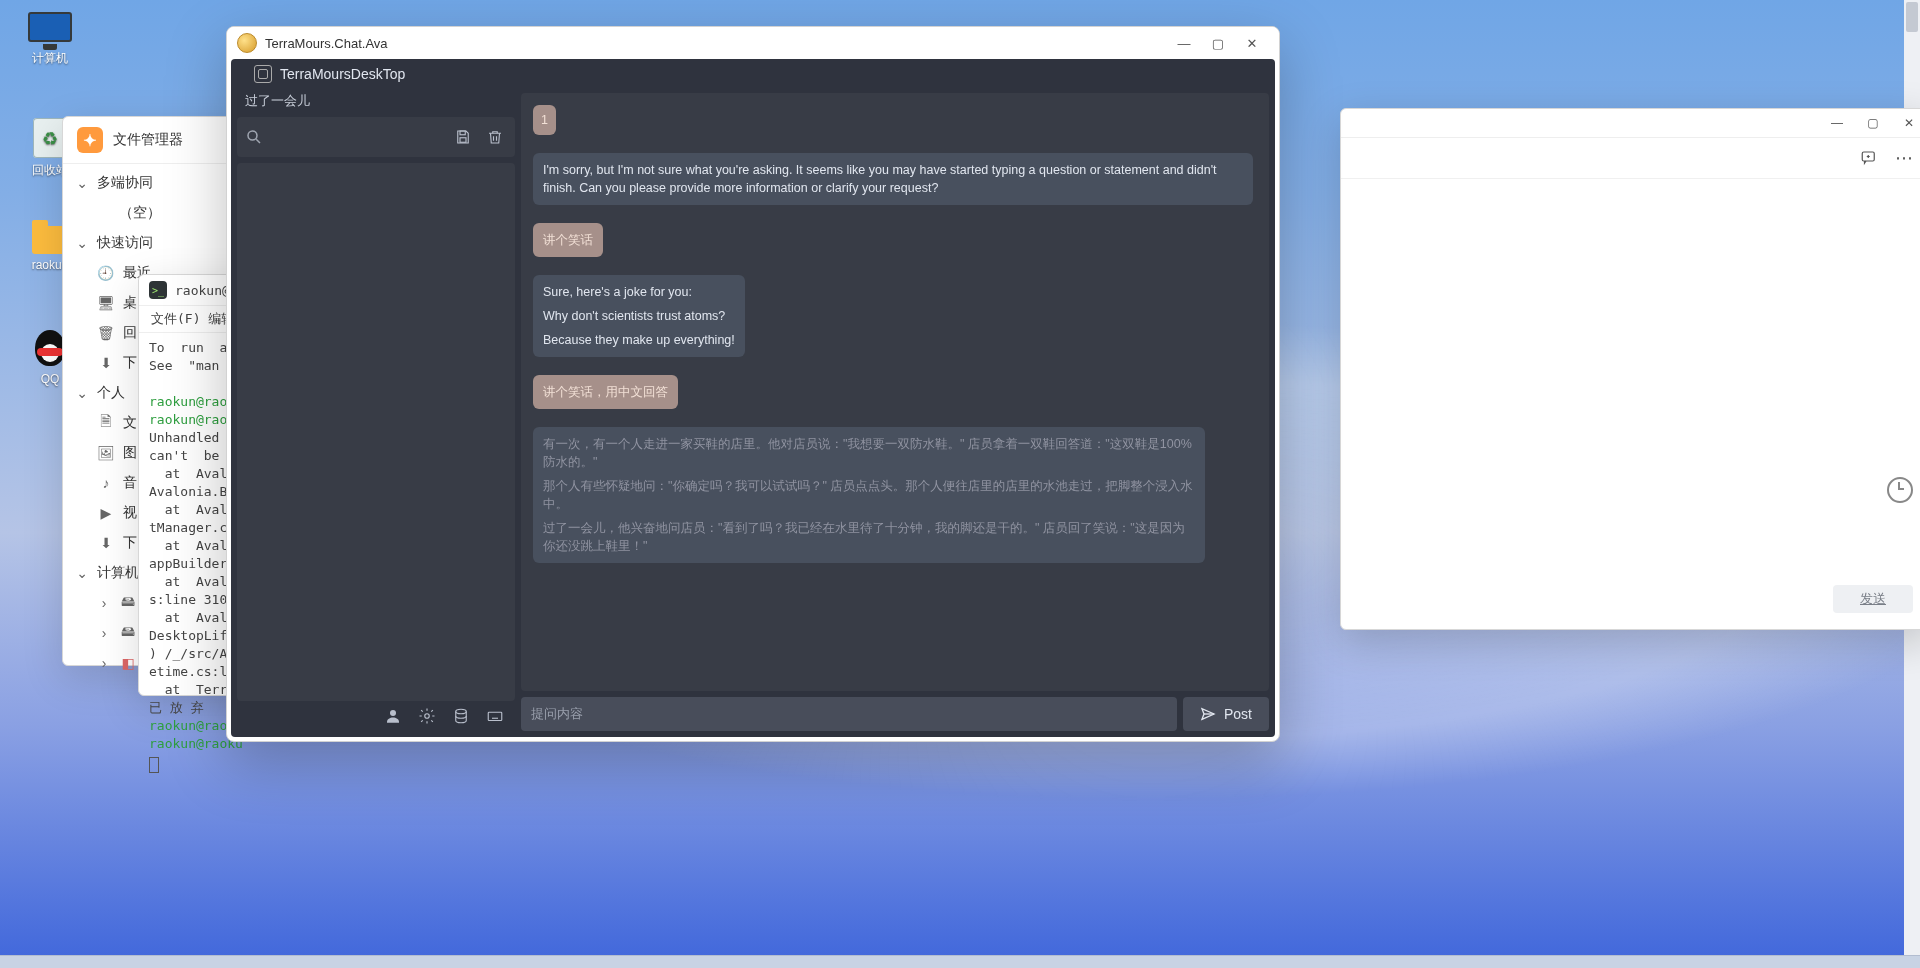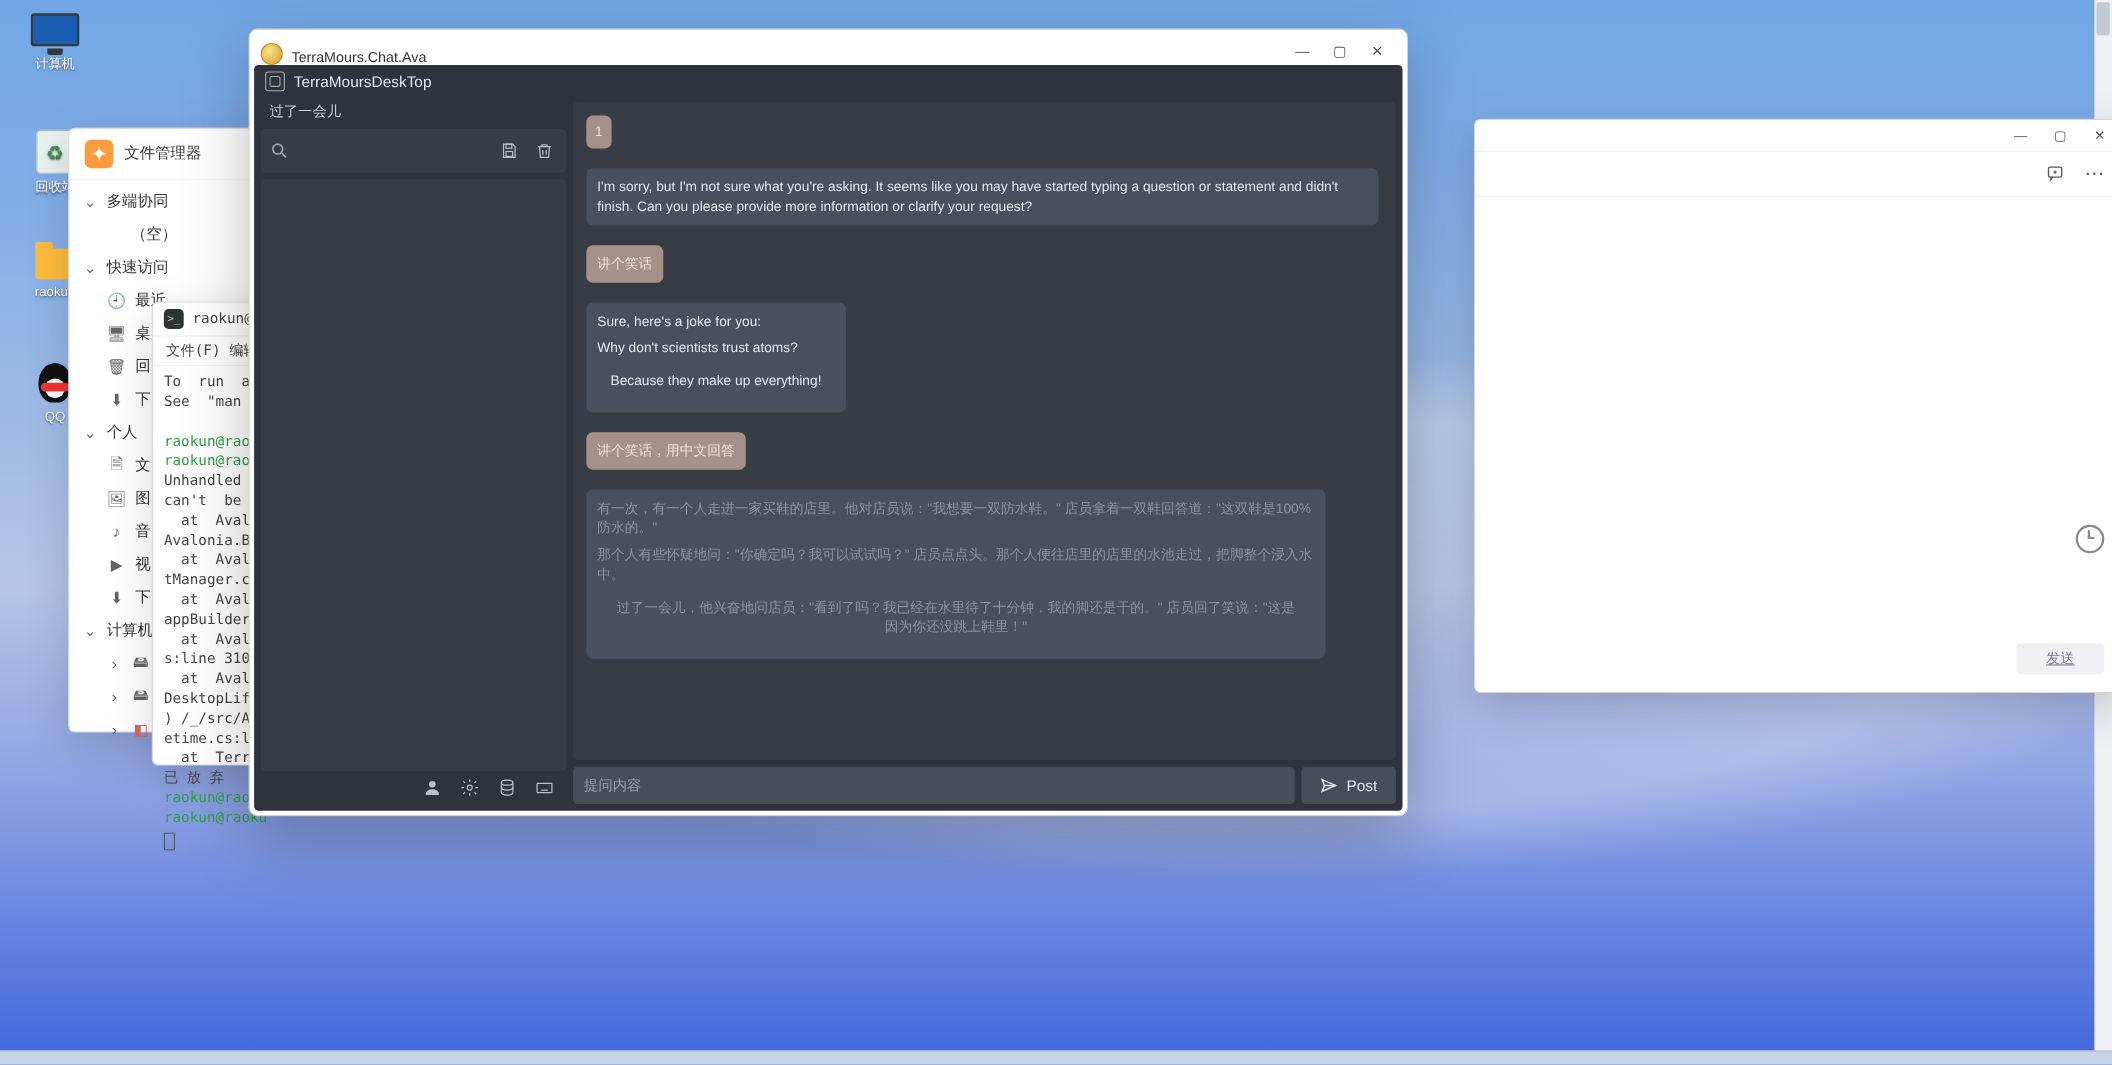--- a/index.html
+++ b/index.html
@@ -82,27 +82,27 @@
   .term-win{position:absolute;left:138px;top:274px;width:640px;height:420px;background:#fff;border:1px solid #d7d7d7;border-radius:6px;box-shadow:0 12px 40px rgba(0,0,0,.15);font-family:ui-monospace,Consolas,monospace;font-size:13px;}
   .term-title{height:30px;display:flex;align-items:center;gap:8px;padding:0 10px;border-bottom:1px solid #eee;color:#444;}
   .term-title .tico{width:18px;height:18px;border-radius:4px;background:#2e3436;display:grid;place-items:center;color:#9fe870;font-size:10px;}
   .term-tab{height:26px;display:flex;align-items:center;padding:0 12px;color:#444;border-bottom:1px solid #eee;}
   .term-body{padding:6px 10px;white-space:pre;color:#444;line-height:18px;}
   .prompt{color:#2e9e3f;}
   .cursor-box{display:inline-block;width:8px;height:14px;border:1px solid #555;margin-top:4px;}
 
   
   .app{position:absolute;left:226px;top:26px;width:1052px;height:714px;background:#fff;border:1px solid #d2d2d2;border-radius:8px;box-shadow:0 20px 60px rgba(0,0,0,.25);overflow:hidden;}
-  .app-titlebar{height:32px;display:flex;align-items:flex-end;padding:0 10px;background:#fff;}
+  .app-titlebar{height:32px;display:flex;align-items:center;padding:0 10px;background:#fff;}
   .app-titlebar .appico{width:18px;height:18px;border-radius:50%;background:radial-gradient(circle at 35% 35%,#ffe18a,#d69b2a);margin-right:8px;border:1px solid #bb8a2a;}
   .app-titlebar .name{font-size:13px;color:#333;}
   .wc-group{margin-left:auto;display:flex;}
   .wc{width:34px;height:26px;display:grid;place-items:center;color:#555;font-size:13px;}
   .app-body{position:absolute;left:4px;right:4px;top:32px;bottom:4px;background:var(--win-bg);border-radius:4px;display:flex;flex-direction:column;}
-  .app-subtitle{height:30px;display:flex;align-items:center;gap:8px;padding:0 10px;color:#e1e6ef;font-size:14px;}
+  .app-subtitle{height:30px;display:flex;align-items:center;gap:8px;padding:0 10px;color:#e1e6ef;font-size:14px;margin-left:13px;}
   .app-subtitle .subico{width:16px;height:16px;border:1px solid #aaa;border-radius:3px;position:relative;}
   .app-subtitle .subico::after{content:"";position:absolute;left:3px;right:3px;top:3px;bottom:3px;border:1px solid #aaa;border-radius:2px;}
 
   .panes{flex:1;display:flex;gap:6px;padding:0 6px 6px;}
   .sidebar{width:278px;display:flex;flex-direction:column;}
   .side-head{height:24px;color:var(--dark-text);font-size:13px;padding:0 8px;display:flex;align-items:center;}
   .side-tools{height:40px;background:#383c46;border-radius:4px;margin-top:4px;display:flex;align-items:center;padding:0 8px;gap:8px;}
   .search-ico{color:#9fa5b0;}
   .side-spacer{flex:1;}
   .tool-ico{width:24px;height:24px;display:grid;place-items:center;color:#b9bfcc;}
@@ -111,21 +111,21 @@
 
   .main{flex:1;display:flex;flex-direction:column;}
   .main-head{height:24px;color:var(--dark-text);font-size:13px;padding:0 8px;display:flex;align-items:center;}
   .chat{flex:1;background:#383c46;border-radius:4px;margin-top:4px;padding:12px;display:flex;flex-direction:column;gap:18px;overflow:hidden;}
   .bubble{max-width:700px;border-radius:6px;padding:8px 10px;font-size:12.5px;line-height:18px;}
   .user{align-self:flex-start;background:var(--bubble-user);color:#f2e0d6;}
   .user.small{padding:6px 8px;}
   .ai{align-self:flex-start;background:var(--bubble-ai);color:var(--bubble-ai-text);}
   .ai.faded{color:var(--bubble-ai-text2);}
   .ai p{margin:0 0 6px;}
-  .ai p:last-child{margin:12px;text-align:center;}
+  .ai p:last-child{margin:0;}
 
   .composer{height:34px;display:flex;gap:6px;margin-top:6px;}
   .comp-input{flex:1;background:#484d5a;border-radius:4px;display:flex;align-items:center;padding:0 10px;color:#9aa0ad;font-size:13px;}
   .post-btn{width:86px;background:#484d5a;border-radius:4px;display:flex;align-items:center;justify-content:center;gap:8px;color:#e1e6ef;font-size:14px;}
   .post-btn svg{width:16px;height:16px;}
 
   .ico{width:18px;height:18px;}
   svg{display:block;}
 </style>
 </head>

